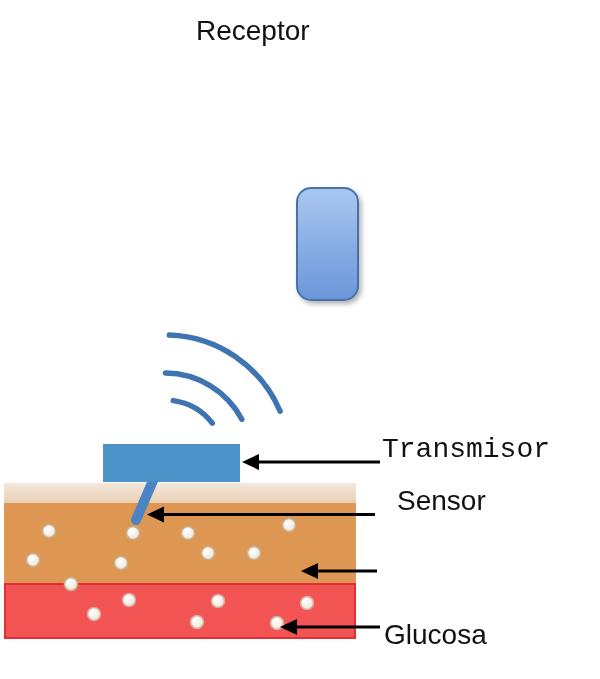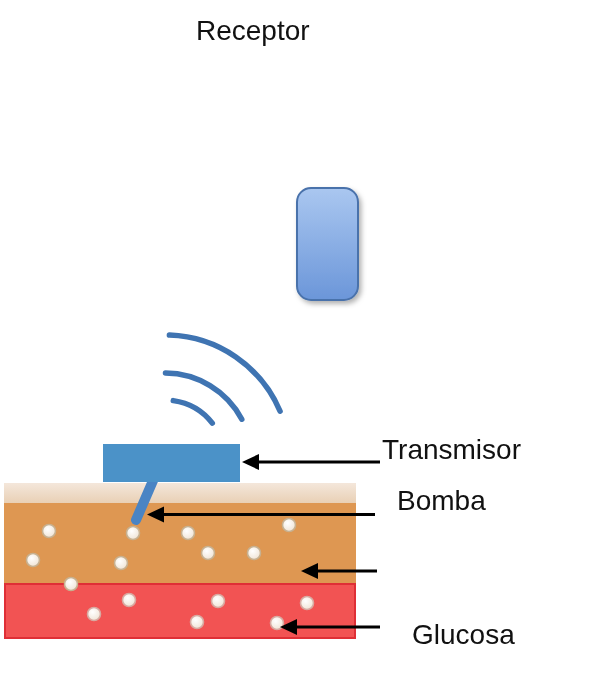--- a/index.html
+++ b/index.html
@@ -19,24 +19,24 @@
     color:#111111;
     letter-spacing:0px;
   }
   .diagram-label{
     position:absolute;
     font-size:28px;
     line-height:30px;
     color:#111111;
     white-space:nowrap;
   }
-  #label-transmitter{left:382px;top:435px;}
+  #label-transmitter{left:382px;top:435px;font-family:Liberation Mono, monospace;}
   #label-sensor{left:397px;top:486px;}
   #label-interstitium{left:396px;top:559px;}
-  #label-glucose{left:412px;top:620px;}
+  #label-glucose{left:384px;top:620px;}
   svg{position:absolute;left:0;top:0;}
 </style>
 </head>
 <body>
 
 <div id="stage">
 
   <div id="caption">
     <div>Receptor</div>
   </div>
@@ -108,15 +108,15 @@
       <line x1="377" y1="571" x2="315" y2="571" stroke-width="3" stroke="#000000"></line>
       <polygon points="301,571 318,563 318,579" fill="#000000"></polygon>
     </g>
     <g>
       <line x1="380" y1="627" x2="294" y2="627" stroke-width="3" stroke="#000000"></line>
       <polygon points="280,627 297,619 297,635" fill="#000000"></polygon>
     </g>
   </svg>
 
   <div class="diagram-label" id="label-transmitter">Transmisor</div>
-  <div class="diagram-label" id="label-sensor">Bomba</div>
+  <div class="diagram-label" id="label-sensor">Sensor</div>
   <div class="diagram-label" id="label-glucose">Glucosa</div>
 </div>
 
 </body></html>

